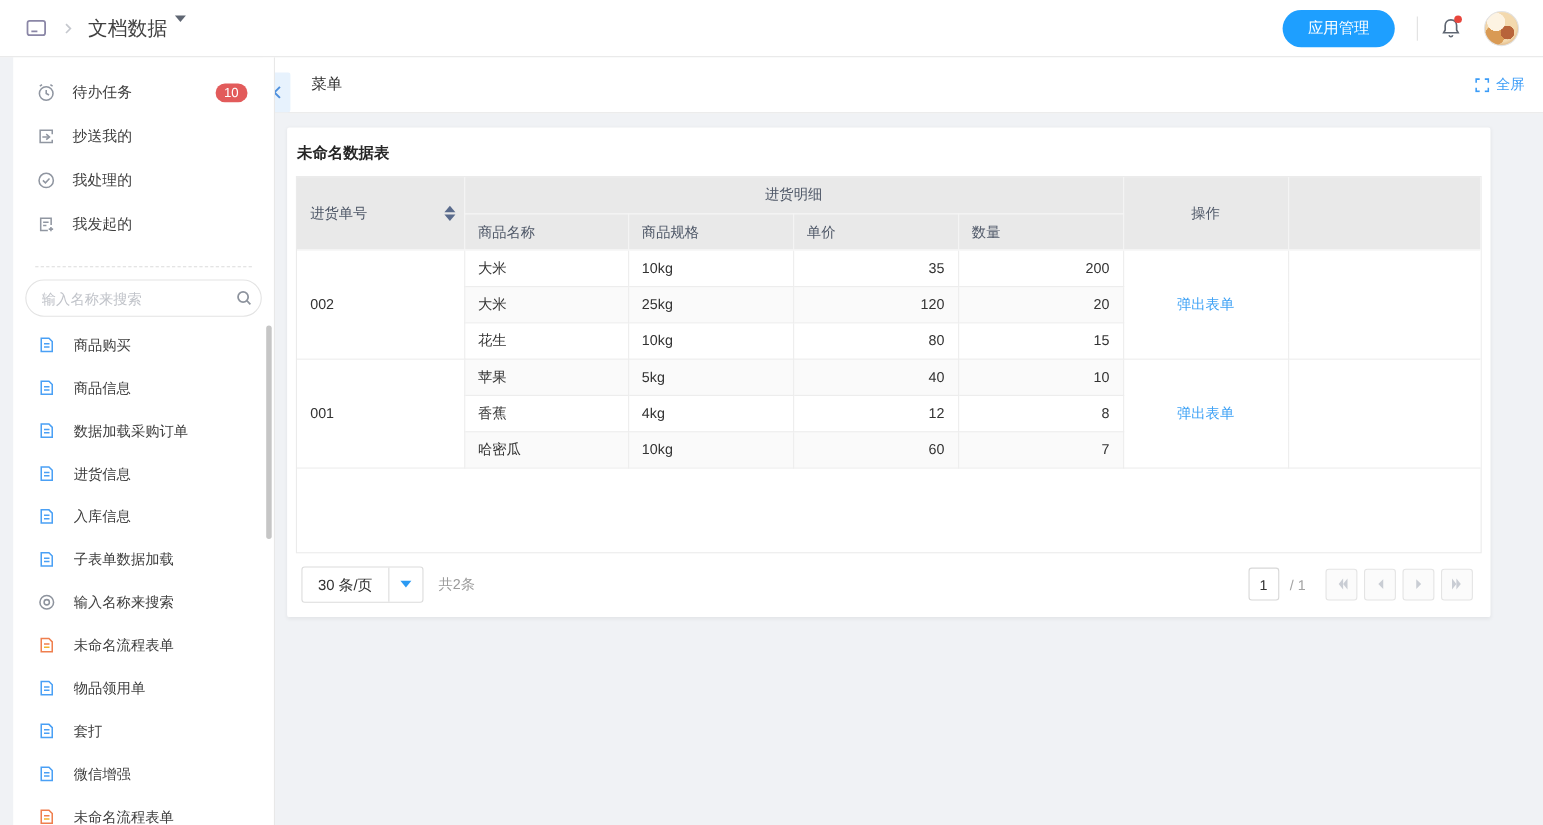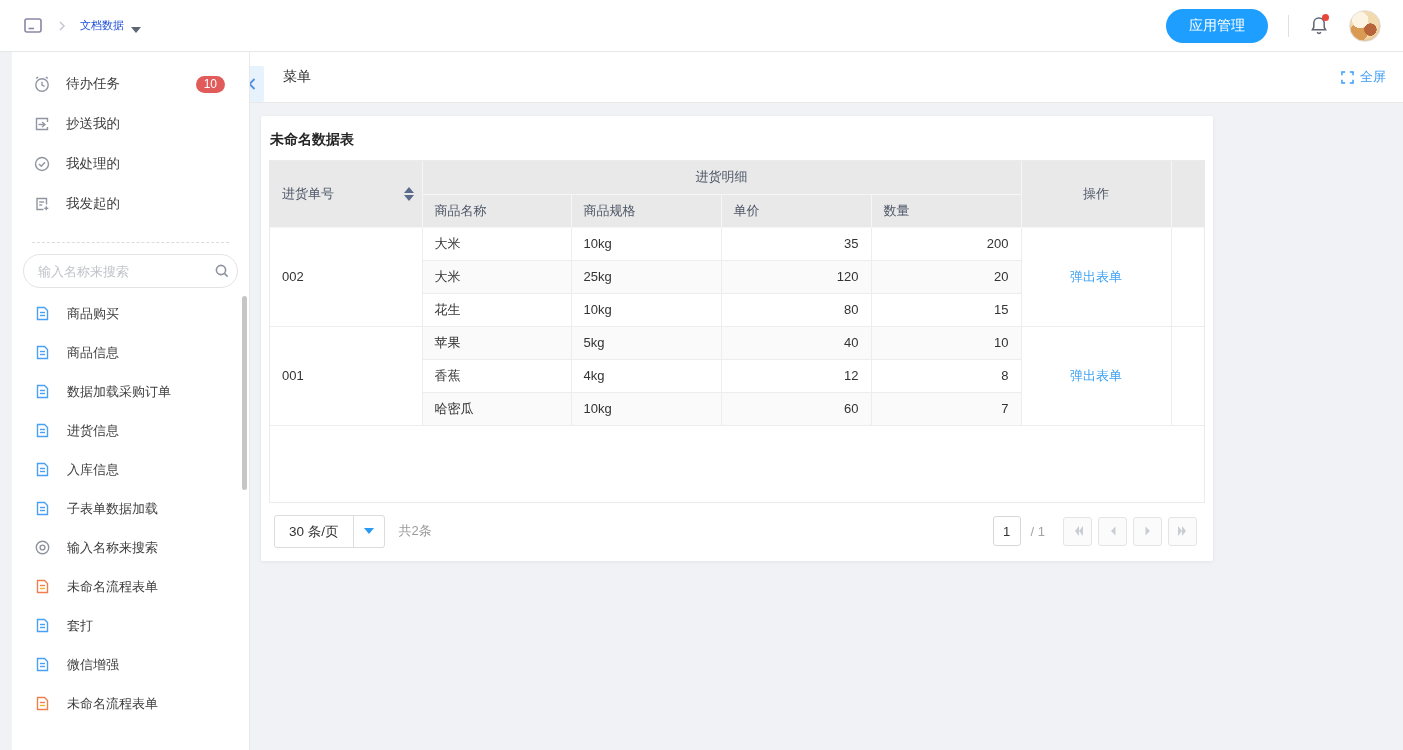--- a/index.html
+++ b/index.html
@@ -12,21 +12,21 @@
 
   
   .topbar {
     position:fixed; top:0; left:0; width:1403px; height:52px;
     background:#fff; border-bottom:1px solid #e8e8e8;
     display:flex; align-items:center; padding:0 22px; z-index:20;
   }
   .tb-left { display:flex; align-items:center; gap:12px; }
   .monitor-ic { color:#8a86a6; }
   .crumb-sep { color:#c5c8ce; }
-  .crumb-title { font-size:11px; color:#1d4ed8; display:flex; align-items:flex-end; gap:7px; cursor:pointer; }
+  .crumb-title { font-size:18px; color:#404040; display:flex; align-items:flex-start; gap:7px; cursor:pointer; }
   .caret-down { width:0; height:0; border-left:5px solid transparent; border-right:5px solid transparent; border-top:6px solid #5f6672; }
   .tb-right { margin-left:auto; display:flex; align-items:center; }
   .btn-app {
     background:#1e9fff; color:#fff; border:none; font-size:14px;
     padding:8px 23px; border-radius:18px; cursor:pointer;
     font-family:inherit;
   }
   .tb-divider { width:1px; height:22px; background:#e0e0e0; margin:0 20px; }
   .bell-wrap { position:relative; cursor:pointer; color:#5f6672; }
   .bell-dot { position:absolute; top:-1px; right:0; width:7px; height:7px; border-radius:50%; background:#e8453c; }
@@ -87,21 +87,21 @@
   .back-btn {
     width:25px; height:36px; background:#e7f2fd; color:#4f90dd;
     display:flex; align-items:center; justify-content:center;
     border-radius:2px; cursor:pointer; margin-right:19px; align-self:flex-end; margin-bottom:0;
   }
   .page-title { font-size:14px; color:#2d2d2d; font-weight:500; }
   .fullscreen { margin-left:auto; margin-right:17px; display:flex; align-items:center; gap:6px; color:#3b9cf7; font-size:13px; cursor:pointer; }
 
   .content { position:absolute; top:52px; left:0; right:0; bottom:0; background:#f0f2f5; }
   .card {
-    position:absolute; left:22px; top:12px; width:952px; height:445px;
+    position:absolute; left:22px; top:12px; width:1094px; height:445px;
     background:#fff; box-shadow:0 1px 4px rgba(0,0,0,0.06); border-radius:2px;
   }
   .card-title { padding:15px 9px 11px 9px; font-size:14px; font-weight:bold; color:#262626; }
 
   .table-wrap { margin:0 8px; border:1px solid #ebebeb; height:343px; overflow:hidden; background:#fff; }
   table.grid { width:100%; border-collapse:collapse; table-layout:fixed; }
   .grid th {
     background:#e9e9e9; color:#4e5767; font-weight:normal; font-size:13px;
     height:33px; padding:0 12px; text-align:left;
     border:1px solid #f6f6f6; border-top:none;
@@ -308,20 +308,30 @@
     </div>
     <div class="form-item">
       <span class="doc-ic-orange">
         <svg width="17" height="17" viewBox="0 0 17 17" fill="none" stroke="currentColor" stroke-width="1.4">
             <path d="M3.5 2.5 L10.5 2.5 L13.5 5.5 L13.5 14.5 L3.5 14.5 Z"></path>
             <line x1="6" y1="7.5" x2="11" y2="7.5"></line>
             <line x1="6" y1="10.5" x2="11" y2="10.5" stroke="#f2b32c"></line>
           </svg>
       </span>
       <span>未命名流程表单</span>
+    </div>
+    <div class="form-item">
+      <span class="doc-ic-blue">
+        <svg width="17" height="17" viewBox="0 0 17 17" fill="none" stroke="currentColor" stroke-width="1.4">
+            <path d="M3.5 2.5 L10.5 2.5 L13.5 5.5 L13.5 14.5 L3.5 14.5 Z"></path>
+            <line x1="6" y1="7.5" x2="11" y2="7.5"></line>
+            <line x1="6" y1="10.5" x2="11" y2="10.5"></line>
+          </svg>
+      </span>
+      <span>物品领用单</span>
     </div>
     <div class="form-item">
       <span class="doc-ic-blue">
         <svg width="17" height="17" viewBox="0 0 17 17" fill="none" stroke="currentColor" stroke-width="1.4">
             <path d="M3.5 2.5 L10.5 2.5 L13.5 5.5 L13.5 14.5 L3.5 14.5 Z"></path>
             <line x1="6" y1="7.5" x2="11" y2="7.5"></line>
             <line x1="6" y1="10.5" x2="11" y2="10.5"></line>
           </svg>
       </span>
       <span>套打</span>

